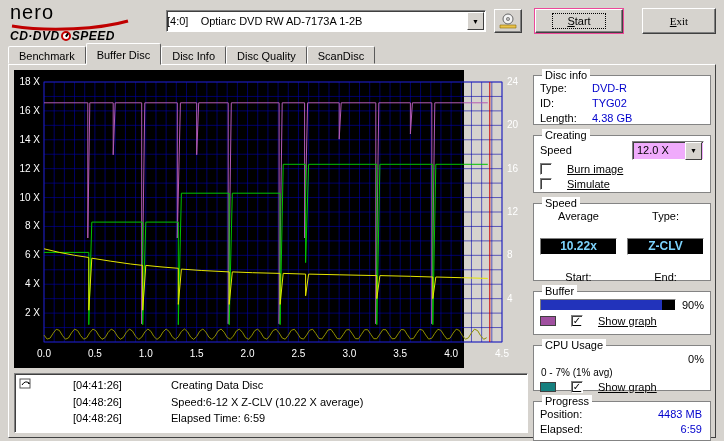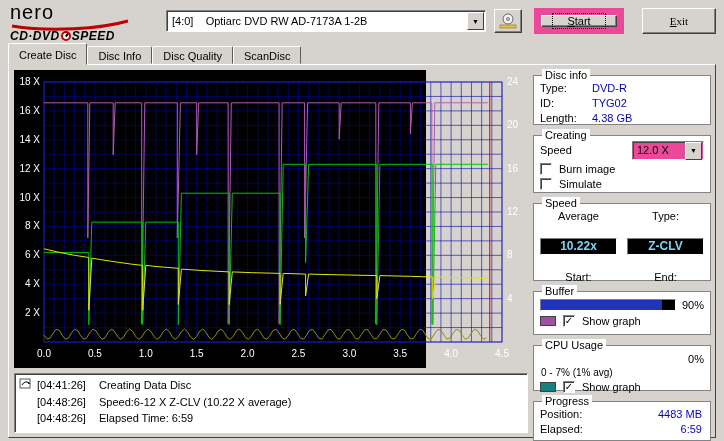--- a/index.html
+++ b/index.html
@@ -14,73 +14,73 @@
   .brand{ font-weight:normal; font-size:20px; line-height:22px; letter-spacing:1px; }
   .swoosh{ position:absolute; left:0; top:18px; }
   .product{ position:absolute; left:0; top:28px; font-style:italic; font-weight:bold; font-size:12px; letter-spacing:.5px; white-space:nowrap;}
   .gauge{ display:inline-block; width:10px; height:10px; border:2px solid #c00000; border-radius:50%;
           position:relative; vertical-align:-1px; margin:0 1px; background:#fff;}
   .gauge::after{ content:""; position:absolute; left:3px; top:0px; width:2px; height:4px; background:#000; transform:rotate(35deg);}
 
   .combo{ position:absolute; left:166px; top:10px; width:320px; height:22px; background:#fff;
           border:1px solid; border-color:#808080 #fff #fff #808080;
           box-shadow:inset 1px 1px 0 #404040; display:flex; align-items:center; }
-  .combo-text{ flex:1; padding-left:5px; white-space:pre; overflow:hidden; }
+  .combo-text{ flex:1; white-space:pre; overflow:hidden; }
   .combo-btn{ width:17px; height:18px; margin:1px 1px 1px 0; background:#d6d3ce;
           border:1px solid; border-color:#fff #404040 #404040 #fff;
           font-size:7px; display:flex; align-items:center; justify-content:center; }
 
   .icon-btn{ position:absolute; left:494px; top:9px; width:28px; height:24px; background:#d6d3ce;
           border:1px solid; border-color:#fff #404040 #404040 #fff; box-shadow:inset -1px -1px 0 #808080;
           display:flex; align-items:center; justify-content:center; padding:0;}
-  .start-wrap{ position:absolute; left:534px; top:8px; width:90px; height:26px; border:7px solid #ec4899; }
+  .start-wrap{ position:absolute; left:534px; top:8px; width:90px; height:26px; border:1px solid #ec4899; }
   .btn{ width:100%; height:100%; background:#d6d3ce; border:1px solid; border-color:#fff #404040 #404040 #fff;
         box-shadow:inset -1px -1px 0 #808080; font-family:inherit; font-size:11px;
         display:flex; align-items:center; justify-content:center; }
   .btn .focus{ border:1px dotted #000; padding:1px 14px; }
   .exit-btn{ position:absolute; left:642px; top:8px; width:74px; height:26px; background:#d6d3ce;
         border:1px solid; border-color:#fff #404040 #404040 #fff; box-shadow:inset -1px -1px 0 #808080;
         font-family:Liberation Serif, serif; font-size:11px;}
 
   
   .tabs{ position:absolute; left:8px; top:45px; height:20px; display:flex; align-items:flex-end; z-index:2; }
   .tab{ height:18px; margin-bottom:1px; padding:3px 10px 0; background:#d6d3ce;
         border:1px solid; border-color:#fff #5a5a5a transparent #fff; border-radius:2px 2px 0 0; }
   .tab.active{ height:22px; margin-bottom:0; padding-top:5px; position:relative; z-index:3;
         border-bottom-color:#d6d3ce; }
 
   
   .page{ position:absolute; left:8px; top:64px; width:708px; height:374px; background:#d6d3ce;
          border:1px solid; border-color:#fff #404040 #404040 #fff; }
 
-  .graph{ position:absolute; left:5px; top:5px; width:412px; height:298px; background:#000; }
+  .graph{ position:absolute; left:5px; top:5px; width:450px; height:298px; background:#000; }
   .graph svg{ display:block; width:514px; height:298px; font-family:"Liberation Sans",sans-serif; }
 
   .log{ position:absolute; left:5px; top:308px; width:514px; height:60px; background:#fff;
         border:1px solid; border-color:#808080 #fff #fff #808080; box-shadow:inset 1px 1px 0 #404040;
         padding:3px 4px; overflow:hidden;}
-  .log-row{ display:flex; line-height:16px; }
+  .log-row{ display:flex; line-height:16px;gap:36px; }
   .log-icon-cell{ width:18px; }
   .log-time{ width:62px; }
 
   
   .rightcol{ position:absolute; left:524px; top:4px; width:178px; display:flex; flex-direction:column; }
   fieldset.panel{ background:#fff; border:1px solid #848484; margin:0 0 4px; padding:0 6px 2px; }
   fieldset.panel legend{ padding:0 3px; margin-left:2px; background:#fff; }
   .prow{ display:flex; line-height:15px; align-items:center; }
   .plab{ width:52px; }
   .pval{ color:#0000cc; }
   .pval-r{ margin-left:auto; color:#0000cc; padding-right:2px; }
 
-  .mini-combo{ margin-left:auto; width:72px; height:19px; background:#ec4899;
+  .mini-combo{ margin-left:auto; width:72px; height:19px; background:#f0abfc;
         border:1px solid; border-color:#808080 #fff #fff #808080; box-shadow:inset 1px 1px 0 #404040;
         display:flex; align-items:center; }
   .mini-combo .combo-text{ padding-left:4px; }
 
-  .cbrow{ display:flex; align-items:center; gap:7px; margin:3px 0 2px; }
+  .cbrow{ display:flex; align-items:center; gap:15px; margin:3px 0 2px;text-decoration:underline; }
   .cbox{ width:12px; height:12px; background:#fff; flex:0 0 12px;
         border:1px solid; border-color:#808080 #fff #fff #808080; box-shadow:inset 1px 1px 0 #404040;
         font-size:10px; line-height:10px; text-align:center; }
   .swatch{ width:16px; height:10px; border:1px solid #404040; flex:0 0 16px; }
 
   .sp-grid{ display:grid; grid-template-columns:1fr 1fr; gap:16px 10px; text-align:center; margin-top:1px;}
   .val-box{ background:#000; color:#7dd3fc; font-weight:bold; font-size:12px; height:17px; line-height:15px;
         border:1px solid; border-color:#808080 #fff #fff #808080; }
 
   .bar-row{ display:flex; align-items:center; gap:6px; margin-top:2px;}
@@ -123,21 +123,22 @@
       <button class="btn">
         <span class="focus"><u>S</u>tart</span>
       </button>
     </span>
     <button class="exit-btn">
       <span><u>E</u>xit</span>
     </button>
   </div>
 
   <div class="tabs">
-    <div class="tab active">Create Disc</div>
+    <div class="tab">Benchmark</div>
+    <div class="tab active">Buffer Disc</div>
     <div class="tab">Disc Info</div>
     <div class="tab">Disc Quality</div>
     <div class="tab">ScanDisc</div>
   </div>
 
   <div class="page">
 
     <div class="graph">
       <svg id="speed-chart" viewBox="0 0 514 298">
           <line x1="30" y1="12" x2="30" y2="272" stroke="#0000aa" stroke-width="0.6"></line>

